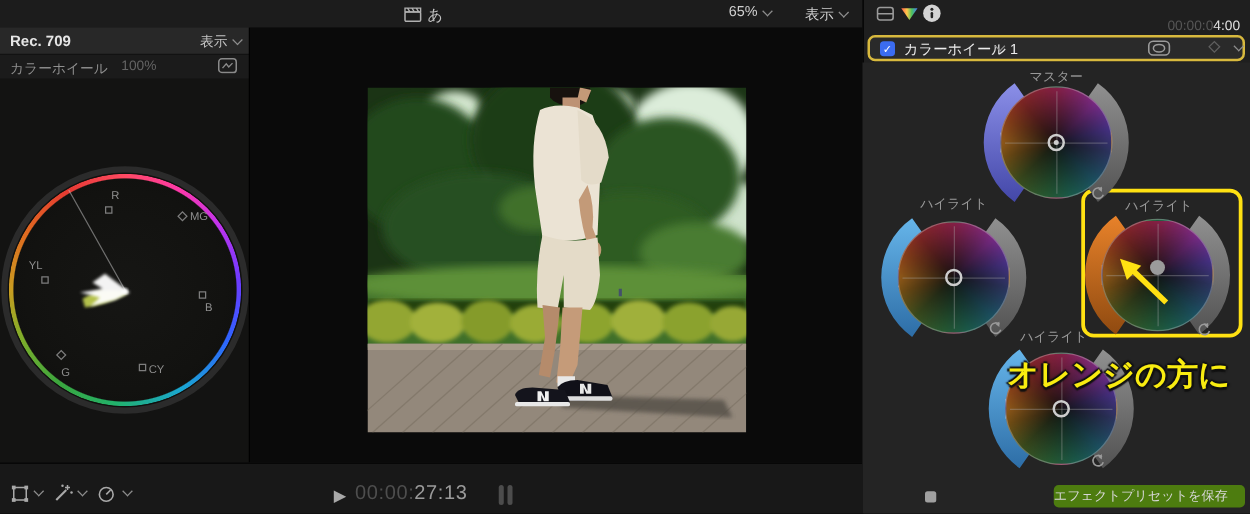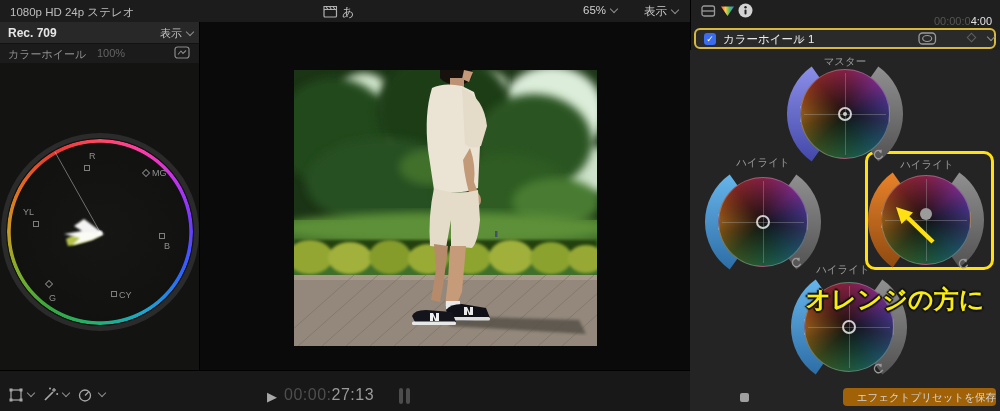--- a/index.html
+++ b/index.html
@@ -76,22 +76,22 @@
   .puck.ringdot{left:55px;top:55px;width:14px;height:14px;border:2px solid #cdcdcd;box-sizing:border-box;}
   .puck.ringdot::after{content:"";position:absolute;left:3px;top:3px;width:4px;height:4px;border-radius:50%;background:#cdcdcd;}
   .puck.dot{left:56px;top:50px;width:12px;height:12px;background:#9b9b9b;}
   .reset{position:absolute;left:89px;top:97px;width:12px;height:12px;}
   .w-master{left:783px;top:52px;} .w-shadows{left:701px;top:160px;}
   .w-highlights{left:864px;top:158px;} .w-midtones{left:787px;top:265px;}
   .sel-box{left:865px;top:151px;width:129px;height:119px;border:3px solid #ffe112;border-radius:10px;box-sizing:border-box;}
   .note{position:absolute;width:200px;text-align:center;font-weight:bold;font-size:25px;color:#f8ec10;
         text-shadow:-2px 0 1px #111,2px 0 1px #111,0 -2px 1px #111,0 2px 1px #111;}
   .note1{left:795px;top:283px;} .note2{left:795px;top:311px;}
-  .save-btn{left:843px;top:388px;width:153px;height:18px;background:#a16207;border-radius:4px;
-            font-size:10.5px;color:#d6d6d6;text-align:right;line-height:18px;}
+  .save-btn{left:843px;top:388px;width:153px;height:18px;background:#4d7c0f;border-radius:4px;
+            font-size:10.5px;color:#d6d6d6;text-align:left;line-height:18px;}
   .thumb-badge{left:740px;top:393px;width:9px;height:9px;background:#a0a0a0;border-radius:2px;}
 </style>
 </head>
 <body>
 
 <div class="app">
 
   <svg width="0" height="0" style="position:absolute">
     <defs>
       <linearGradient id="gV" x1="0" y1="0" x2="0" y2="1">
@@ -131,21 +131,20 @@
   <div class="abs topbar"></div>
   <div class="abs viewer"></div>
   <div class="abs lp-h1"></div>
   <div class="abs lp-h2"></div>
   <div class="abs scope"></div>
   <div class="abs lp-divider"></div>
   <div class="abs transport"></div>
   <div class="abs inspector"></div>
   <div class="abs wheelbg"></div>
 
-  <div class="abs t-title">1080p HD 24p ステレオ</div>
   <svg class="abs" style="left:323px;top:5px" width="15" height="13">
     <rect x="1" y="4.5" width="12.5" height="7.5" rx="1" fill="none" stroke="#b0b0b0" stroke-width="1.2"></rect>
     <path d="M1 1.5 H13.5 V4.5 H1 Z M3 1.5 L5 4.5 M6.5 1.5 L8.5 4.5 M10 1.5 L12 4.5" fill="none" stroke="#b0b0b0" stroke-width="1.1"></path>
   </svg>
   <div class="abs t-ime">あ</div>
   <div class="abs dd dd-zoom">
     <span>65%</span>
     <i class="chev"></i>
   </div>
   <div class="abs dd dd-view-top">

